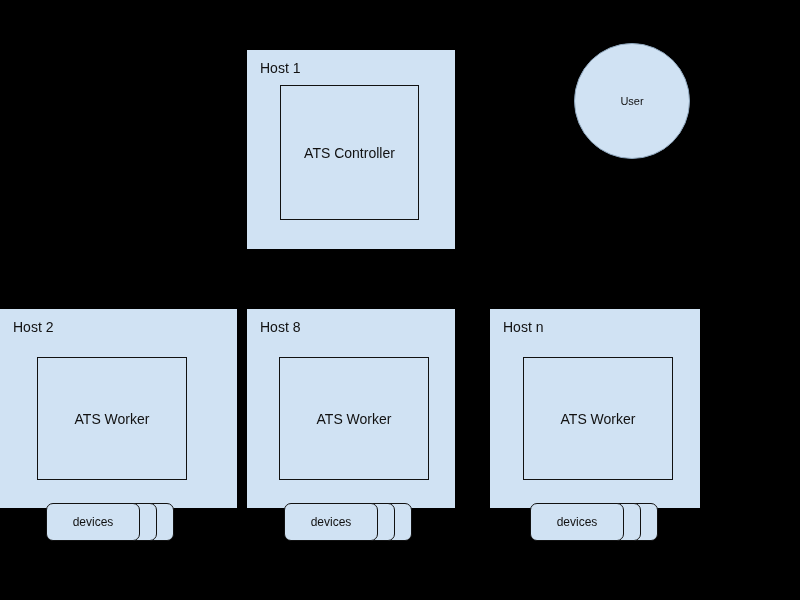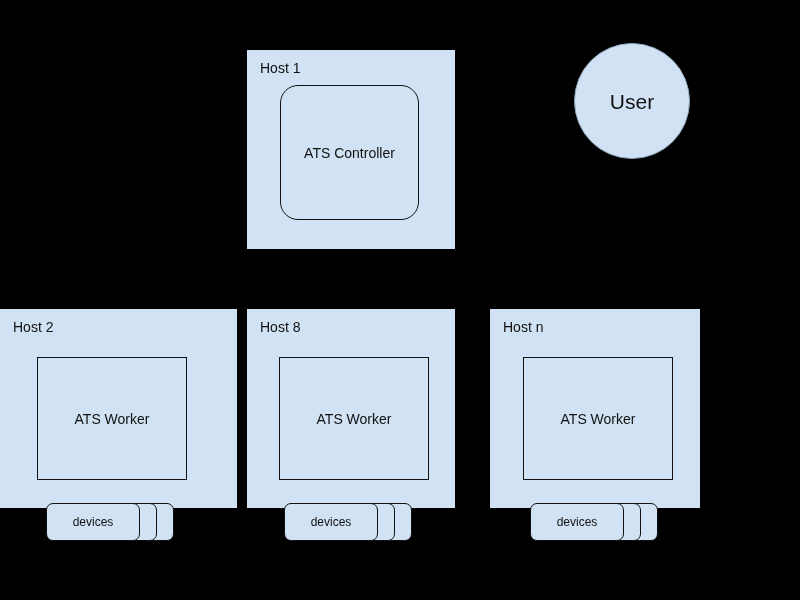--- a/index.html
+++ b/index.html
@@ -60,21 +60,21 @@
     position: absolute;
     background: #d0e2f3;
     border: 1px solid #8fa7bd;
     border-radius: 50%;
     box-sizing: border-box;
     display: flex;
     align-items: center;
     justify-content: center;
   }
   .user-label {
-    font-size: 21px;
+    font-size: 11px;
     line-height: 19px;
     color: #111111;
     white-space: nowrap;
   }
 
   
   .devices-stack {
     position: absolute;
     width: 128px;
     height: 40px;
@@ -100,21 +100,21 @@
     white-space: nowrap;
   }
 </style>
 </head>
 <body>
 
 <div id="canvas">
 
   <div class="host-box" style="left:247px; top:5px; width:208px; height:199px;">
     <span class="host-label">Host 1</span>
-    <div class="inner-box" style="left:32px; top:34px; width:139px; height:135px;border-radius:18px;">
+    <div class="inner-box" style="left:32px; top:34px; width:139px; height:135px;">
       <span class="inner-label">ATS Controller</span>
     </div>
   </div>
 
   <div class="user-circle" style="left:574px; top:43px; width:116px; height:116px;">
     <span class="user-label">User</span>
   </div>
 
   <div class="host-box" style="left:0px; top:264px; width:237px; height:199px;">
     <span class="host-label">Host 2</span>

